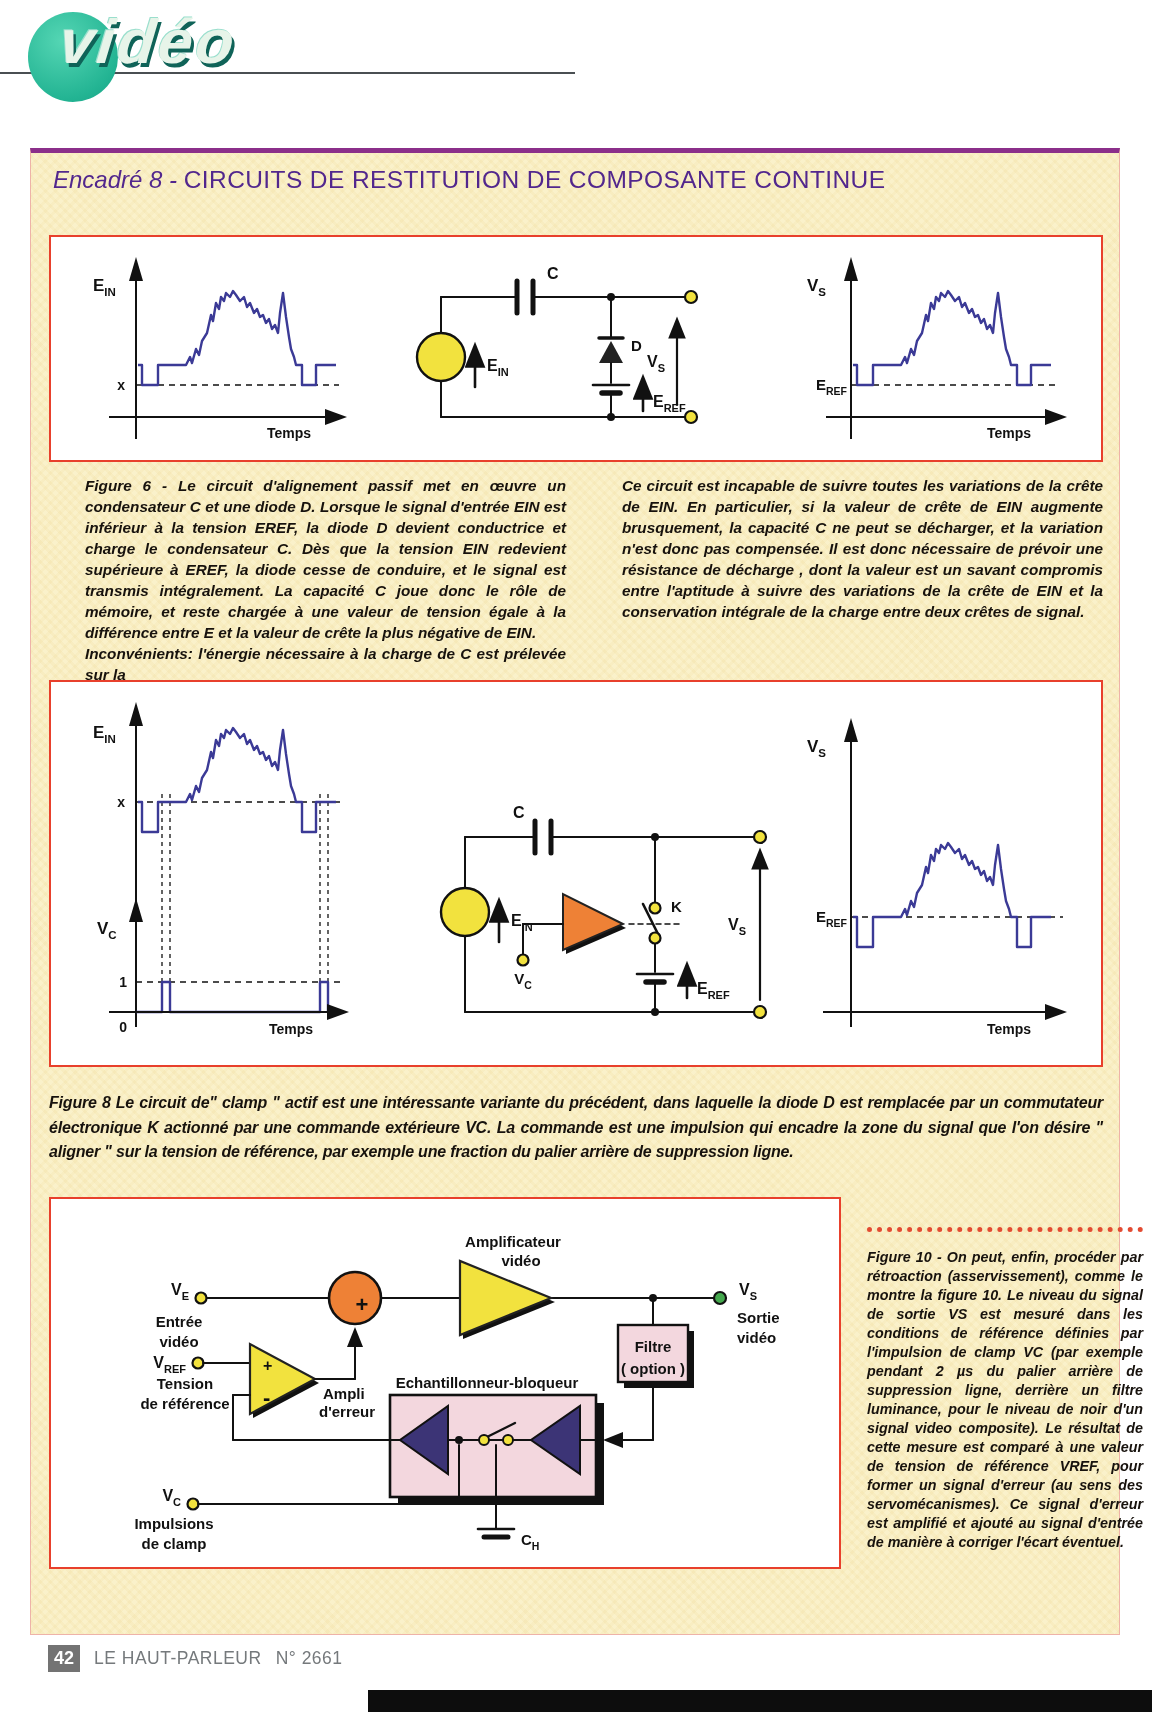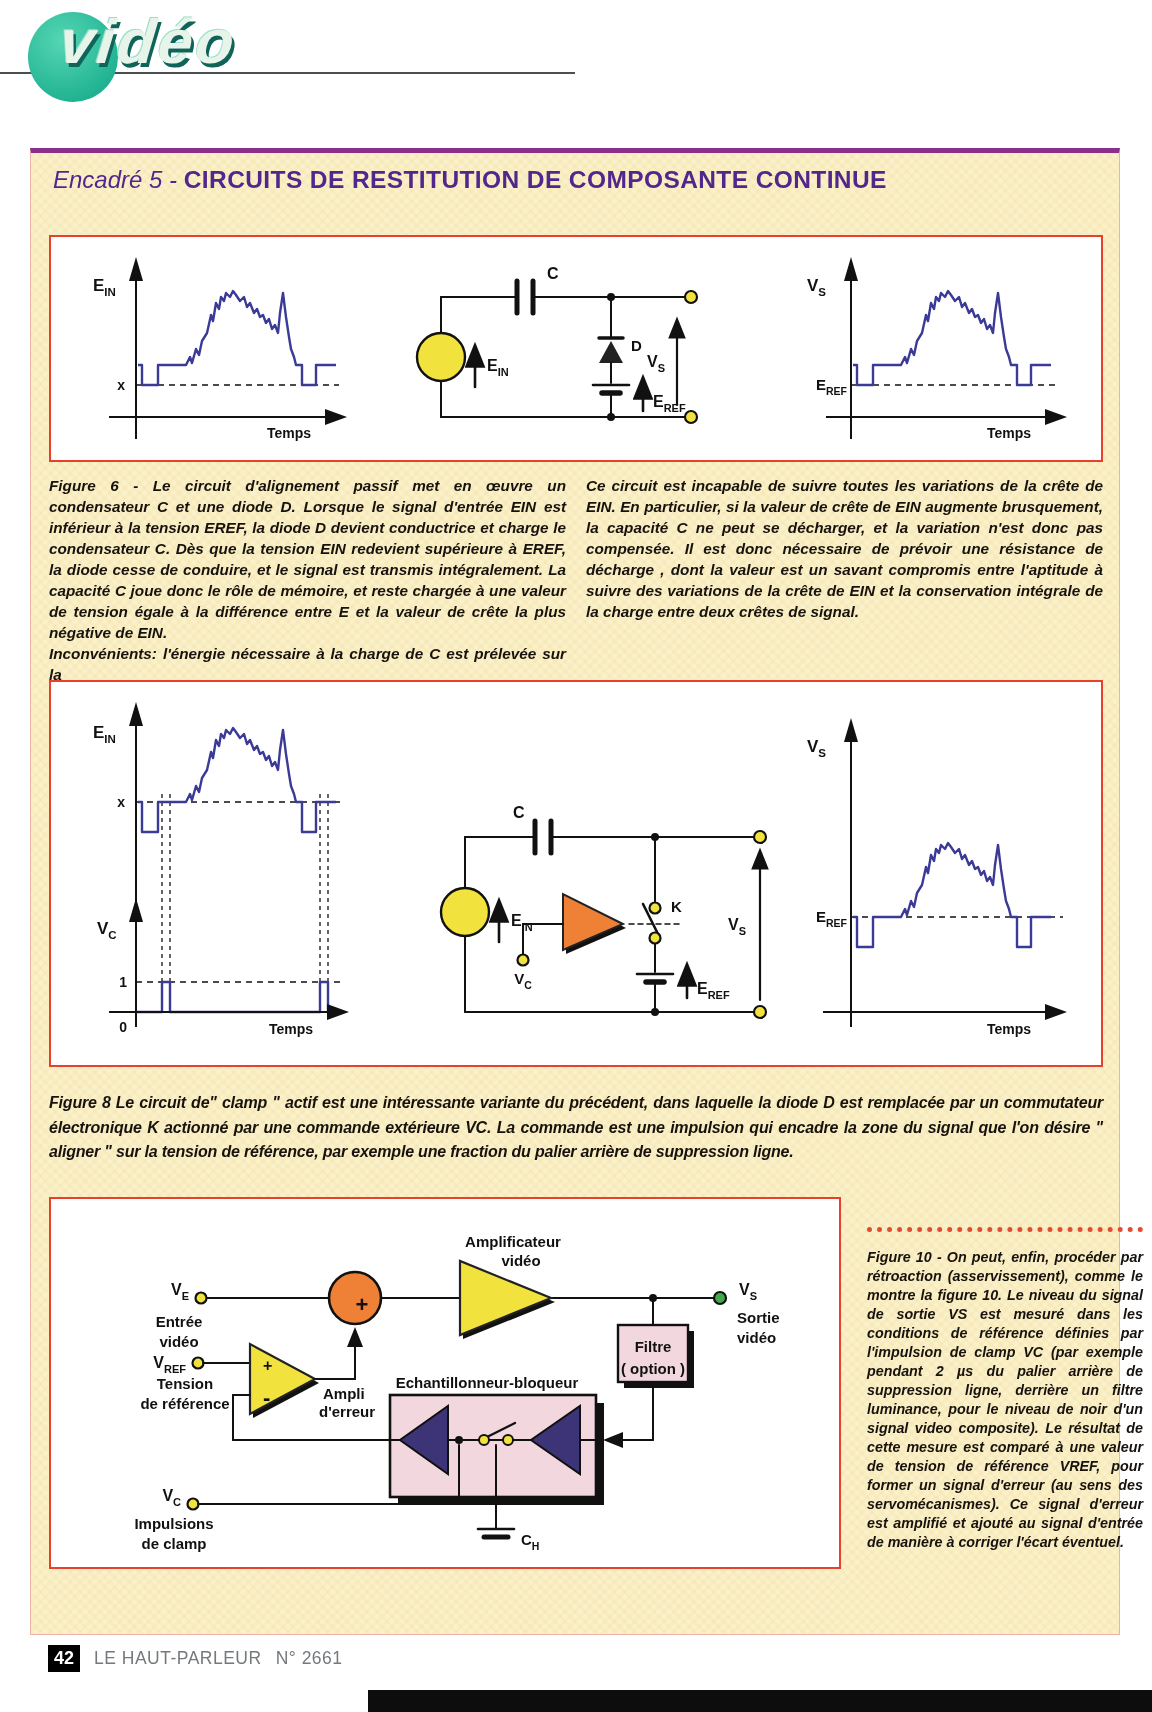--- a/index.html
+++ b/index.html
@@ -14,56 +14,56 @@
         letter-spacing:3px;color:#e7f4e9;transform:skewX(-6deg);
         text-shadow:3px 4px 0 #0f6358,-1px -1px 0 #9adfcd;}
   
   .encadre{position:absolute;left:30px;top:148px;width:1090px;height:1487px;background:#faf1ca;
         background-image:repeating-linear-gradient(45deg,rgba(216,166,40,.06) 0 3px,transparent 3px 7px),
                          repeating-linear-gradient(-45deg,rgba(216,166,40,.05) 0 3px,transparent 3px 7px);
         border-top:5px solid #8b2f8a;border-left:1px solid #eeb3a8;border-right:1px solid #eeb3a8;
         border-bottom:1px solid #eeb3a8;box-sizing:border-box;}
   .enc-title{position:absolute;top:13px;left:22px;white-space:nowrap;color:#52278d;}
   .enc-title .t1{font-style:italic;font-size:24px;font-weight:500;}
-  .enc-title .t2{font-weight:bold;font-size:24.5px;letter-spacing:.4px;}
+  .enc-title .t2{font-weight:normal;font-size:24.5px;letter-spacing:.4px;}
   .figbox{position:absolute;background:#ffffff;border:2px solid #e8402c;box-sizing:border-box;}
   .fig6{left:18px;top:82px;width:1054px;height:227px;}
   .fig8{left:18px;top:527px;width:1054px;height:387px;}
   .fig10{left:18px;top:1044px;width:792px;height:372px;}
   svg{display:block;}
   svg text{font-family:"Liberation Sans",sans-serif;font-weight:bold;fill:#111;}
   .cap{position:absolute;font-style:italic;font-weight:bold;color:#17120d;text-align:justify;}
   .cap p{margin:0;}
   .cap6{top:322px;left:18px;width:1054px;display:flex;gap:20px;font-size:15.3px;line-height:21px;}
-  .cap6 .col{flex:1;}
+  .cap6 .col{flex:1;margin-left:36px;}
   .cap8{top:938px;left:18px;width:1054px;font-size:16px;line-height:24.5px;letter-spacing:-.2px;}
   .cap10{top:1074px;left:800px;width:276px;font-size:14.3px;line-height:19px;margin-left:36px;}
   .dotline{border-top:5px dotted #e34b32;margin-bottom:16px;width:100%;}
   
   .footer{position:absolute;left:48px;top:1643px;height:30px;display:flex;align-items:center;gap:14px;}
-  .pagenum{display:inline-block;width:32px;height:27px;background:#000000;color:#fff;font-weight:bold;
+  .pagenum{display:inline-block;width:32px;height:27px;background:#737373;color:#fff;font-weight:bold;
         font-size:18px;text-align:center;line-height:27px;}
   .mag,.issue{color:#75797c;font-size:17.5px;letter-spacing:.5px;text-align:center;}
   .blackbar{position:absolute;left:368px;bottom:0;width:784px;height:22px;background:#0d0d0d;}
 </style>
 </head>
 <body>
 
 <div class="page">
 
   <div class="logo">
     <div class="logo-rule"></div>
     <div class="logo-circle"></div>
     <div class="logo-text">vidéo</div>
   </div>
 
   <div class="encadre">
 
     <div class="enc-title">
-      <span class="t1">Encadré 5 - </span><span class="t2">CIRCUITS DE RESTITUTION DE COMPOSANTE CONTINUE</span>
+      <span class="t1">Encadré 8 - </span><span class="t2">CIRCUITS DE RESTITUTION DE COMPOSANTE CONTINUE</span>
     </div>
 
     <div class="figbox fig6">
       <svg width="1050" height="223" viewBox="0 0 1050 223">
         <defs>
           <marker id="arr6" markerWidth="12" markerHeight="10" refX="8" refY="4" orient="auto">
             <path d="M0,0 L10,4 L0,8 z" fill="#111"></path>
           </marker>
         </defs>
 

